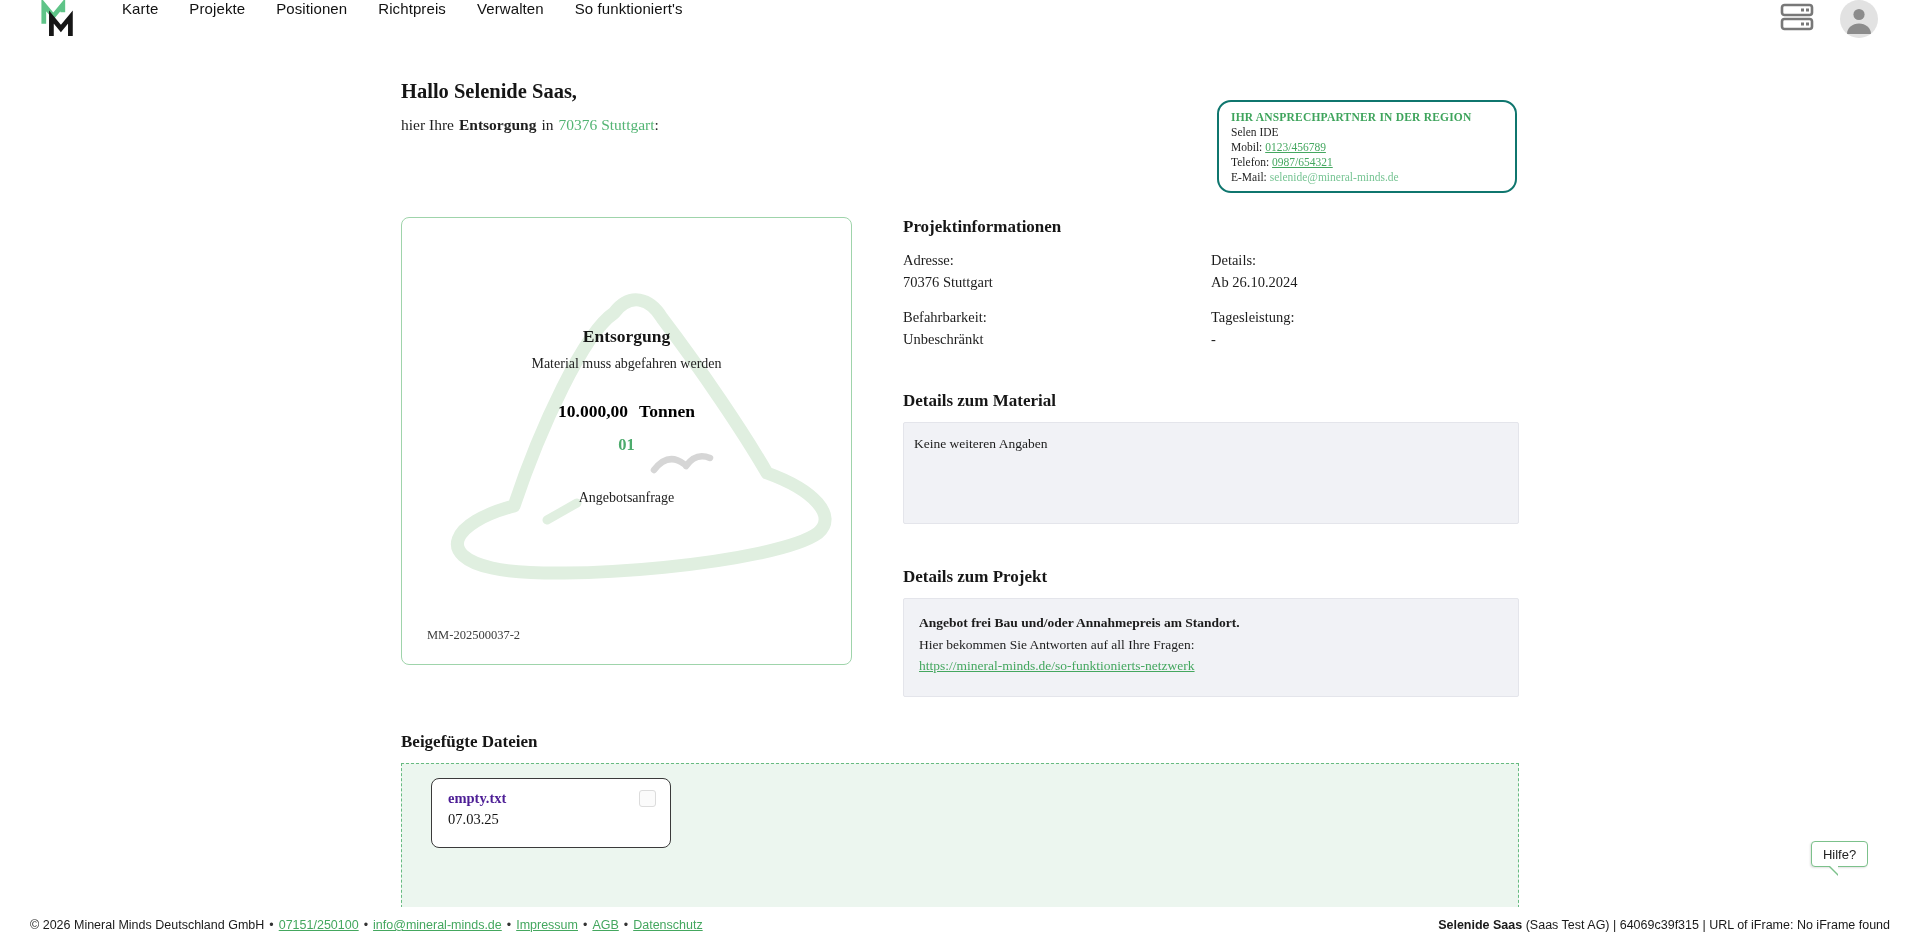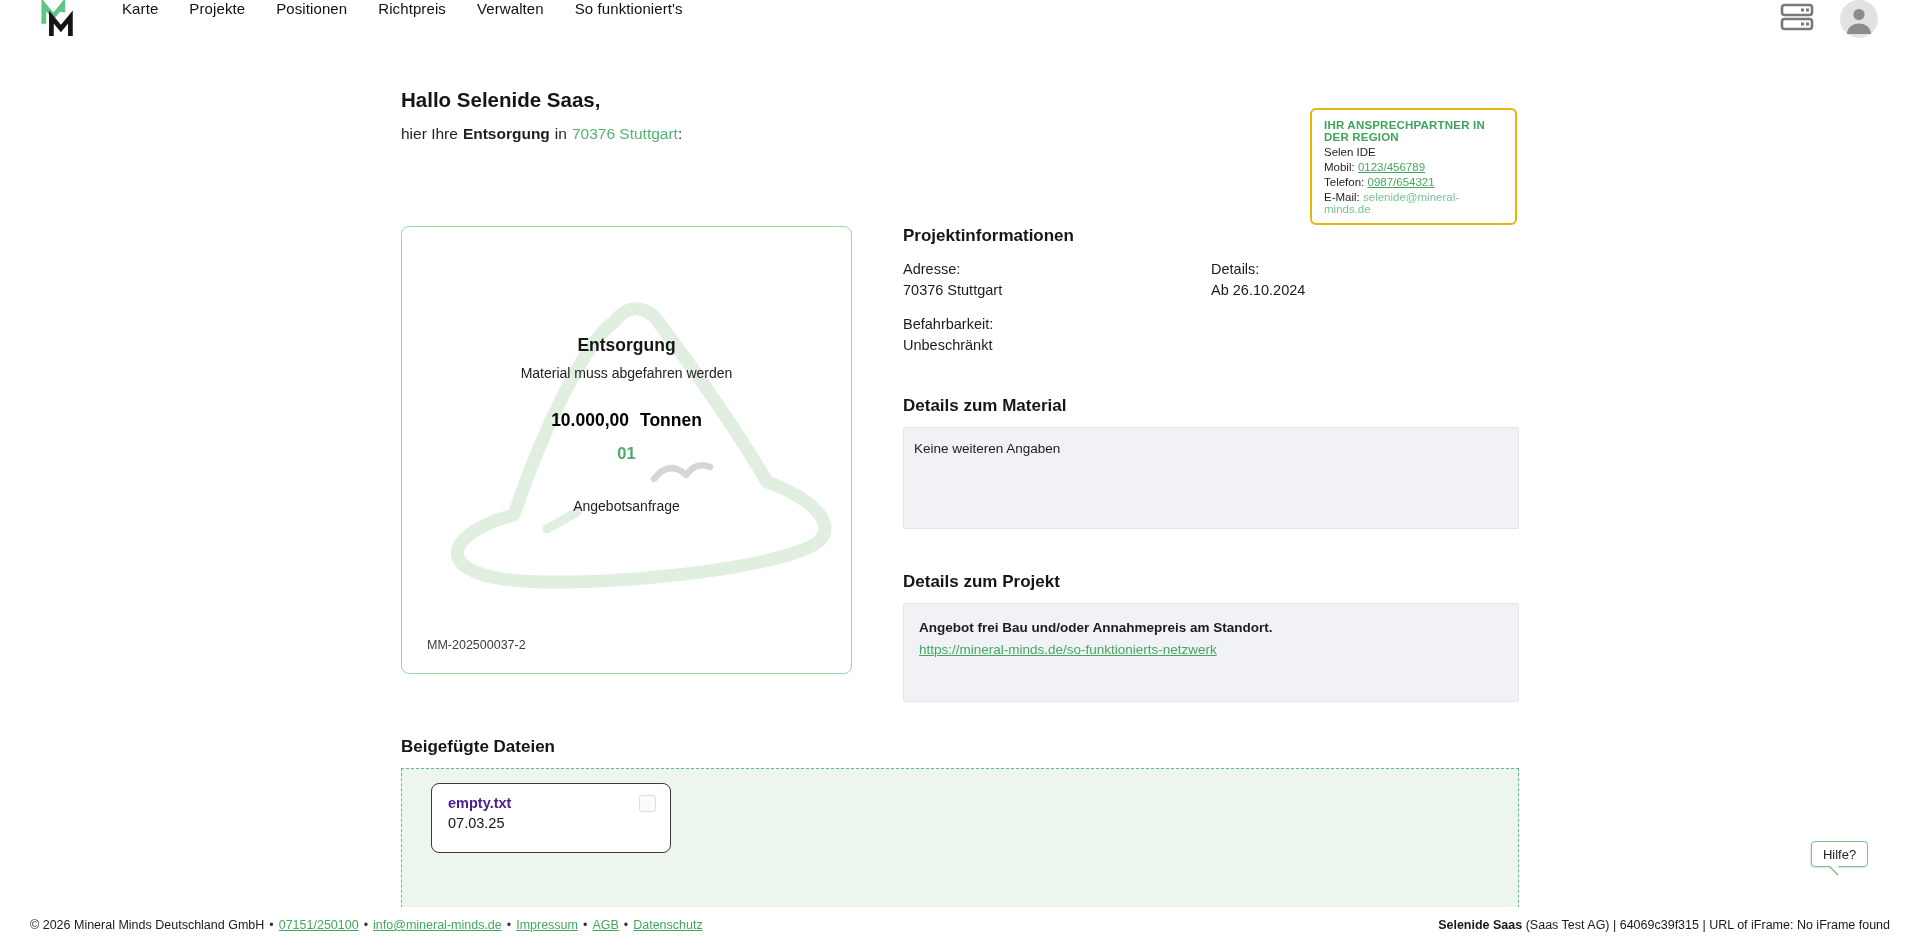--- a/index.html
+++ b/index.html
@@ -25,30 +25,30 @@
     font-size:15px; font-weight:500; color:#111; text-decoration:none; cursor:pointer;
     letter-spacing:.1px;
   }
   .top-icons { margin-left:auto; display:flex; align-items:center; gap:26px; }
   .server-ic { cursor:pointer; }
   .avatar {
     width:38px; height:38px; border-radius:50%; background:#e2e2e2; cursor:pointer;
     display:flex; align-items:center; justify-content:center; overflow:hidden;
   }
   
-  .content { width:1118px; margin:8px auto; position:relative; padding-top:31px; }
+  .content { width:1118px; margin:0 auto; position:relative; padding-top:31px;font-family:Liberation Serif, serif; }
   .greet-title { font-size:20.5px; font-weight:700; color:#151515; }
   .greet-line2 { margin-top:13px; font-size:15.5px; display:flex; gap:5px; align-items:baseline; }
   .greet-line2 .bold { font-weight:700; }
   .greet-line2 .loc { color:#53b473; cursor:pointer; }
   .greet-line2 .colon { margin-left:-5px; }
 
   .contact-box {
-    position:absolute; top:51px; right:2px; width:207px;
-    border:2px solid #eab308; border-radius:6px;
+    position:absolute; top:51px; right:2px; width:300px;
+    border:2px solid #0f766e; border-radius:14px;
     padding:9px 12px 8px 12px;
     background:#fff;
   }
   .contact-box .cb-title { color:#3ea45c; font-weight:700; font-size:11.5px; letter-spacing:.2px; }
   .contact-box .cb-row { font-size:11.5px; margin-top:3px; color:#1f1f1f; }
   .contact-box a.green-link { color:#44a75f; text-decoration:underline; cursor:pointer; }
   .contact-box .email-val { color:#76c493; }
 
   .main-grid { display:grid; grid-template-columns:451px 616px; column-gap:51px; margin-top:83px; }
 
@@ -231,30 +231,35 @@
           <div class="info-value">70376 Stuttgart</div>
         </div>
         <div>
           <div class="info-label">Details:</div>
           <div class="info-value">Ab 26.10.2024</div>
         </div>
         <div>
           <div class="info-label">Befahrbarkeit:</div>
           <div class="info-value">Unbeschränkt</div>
         </div>
+        <div>
+          <div class="info-label">Tagesleistung:</div>
+          <div class="info-value">-</div>
+        </div>
       </div>
 
       <div class="sec-heading h-material">Details zum Material</div>
       <div class="gray-box box-material">
         <span>Keine weiteren Angaben</span>
       </div>
 
       <div class="sec-heading h-project">Details zum Projekt</div>
       <div class="gray-box box-project">
         <div class="bold-line">Angebot frei Bau und/oder Annahmepreis am Standort.</div>
+        <div>Hier bekommen Sie Antworten auf all Ihre Fragen:</div>
         <a class="green-link">https://mineral-minds.de/so-funktionierts-netzwerk</a>
       </div>
     </div>
   </div>
 
   <div class="sec-heading attach-heading">Beigefügte Dateien</div>
   <div class="attach-zone">
     <div class="file-card">
       <div class="file-name">empty.txt</div>
       <div class="file-date">07.03.25</div>

